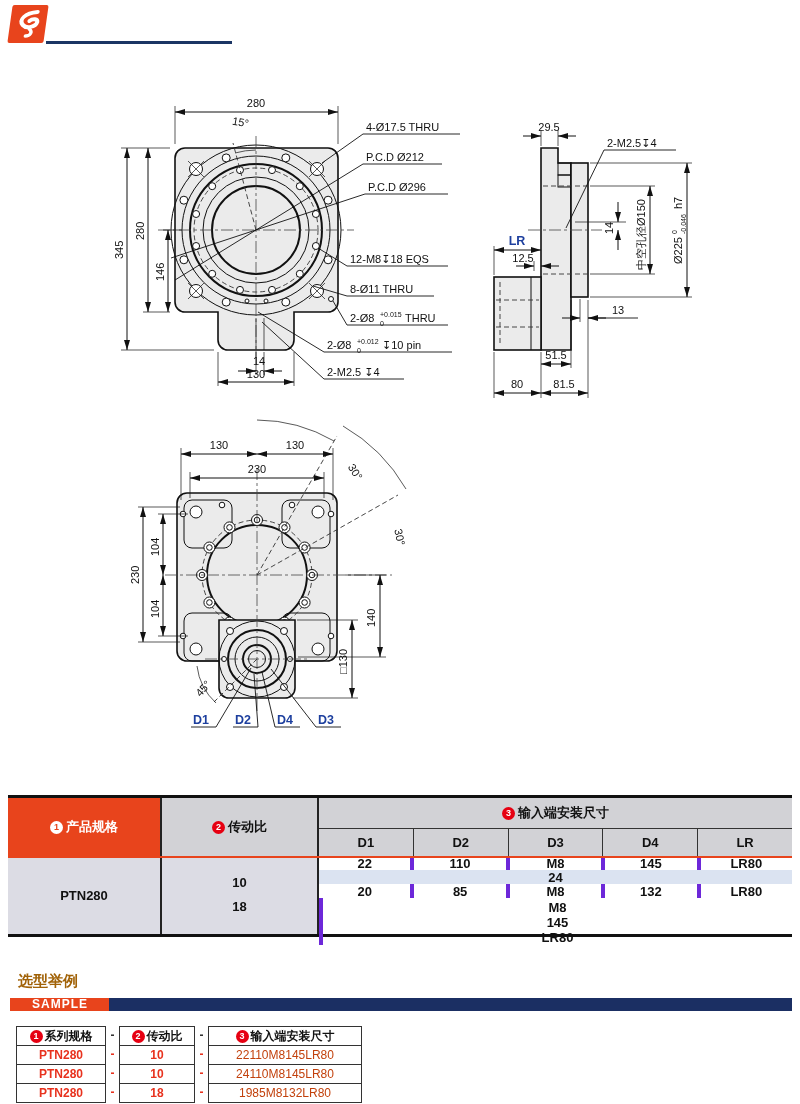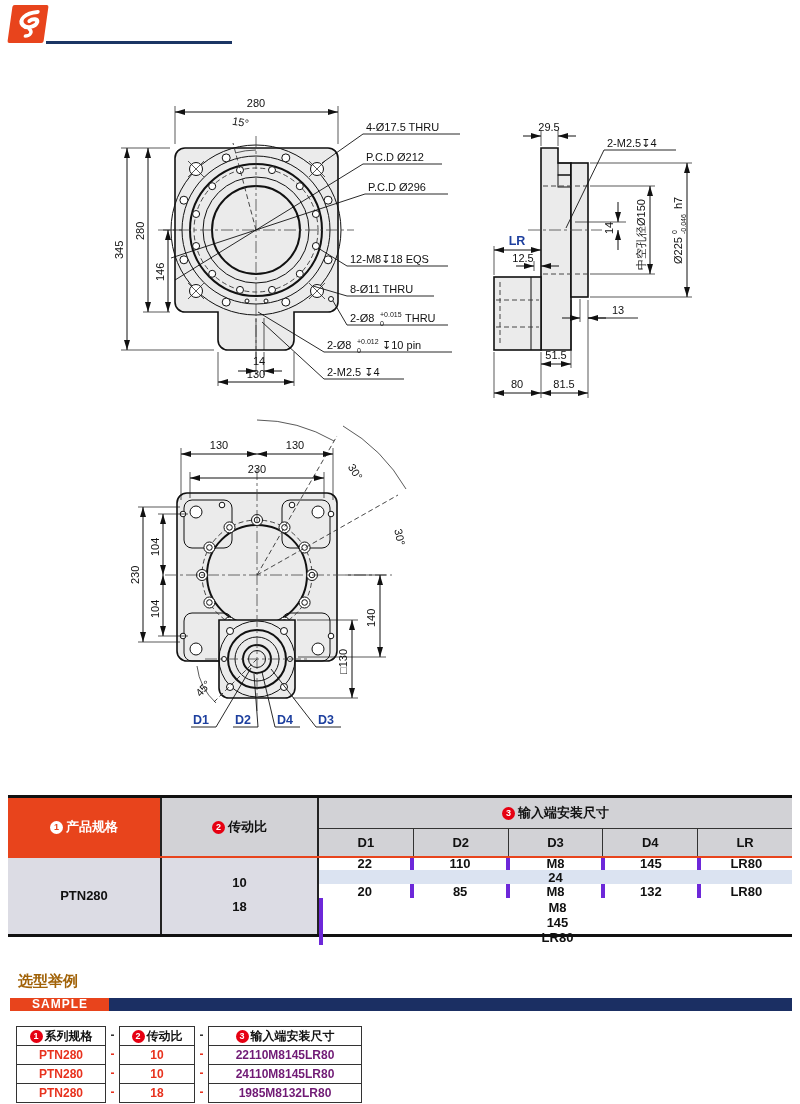--- a/index.html
+++ b/index.html
@@ -45,21 +45,21 @@
   
   .soHeading{position:absolute;left:18px;top:972px;font-size:15px;font-weight:bold;color:#a16207;}
   .soBarOrange{position:absolute;left:10px;top:998px;width:100px;height:13px;background:#e8441c;color:#fff;font-size:12px;font-weight:bold;text-align:center;line-height:13px;letter-spacing:1px;}
   .soBarNavy{position:absolute;left:109px;top:998px;width:683px;height:13px;background:#1b2f63;}
   .soTable{position:absolute;left:16px;top:1026px;display:flex;font-size:12px;}
   .soBox{border:1px solid #333;}
   .soBox .row{height:18px;line-height:18px;text-align:center;border-bottom:1px solid #333;padding:0 4px;white-space:nowrap;}
   .soBox .row:last-child{border-bottom:none;}
   .soHead{font-weight:bold;color:#111;display:flex;align-items:center;justify-content:center;gap:2px;}
   .soRed{color:#e8321e;font-weight:bold;}
-  .soOrg{color:#701a75;font-weight:bold;}
+  .soOrg{color:#c2410c;font-weight:normal;}
   .gapCol{width:13px;display:flex;flex-direction:column;}
   .gapCol>div{height:19px;line-height:19px;text-align:center;font-weight:bold;}
   .gD{color:#333;} .gR{color:#e8321e;}
   .w1{width:88px;} .w2{width:74px;} .w3{width:152px;}
 </style>
 </head>
 <body>
 
 <div id="page">
 

